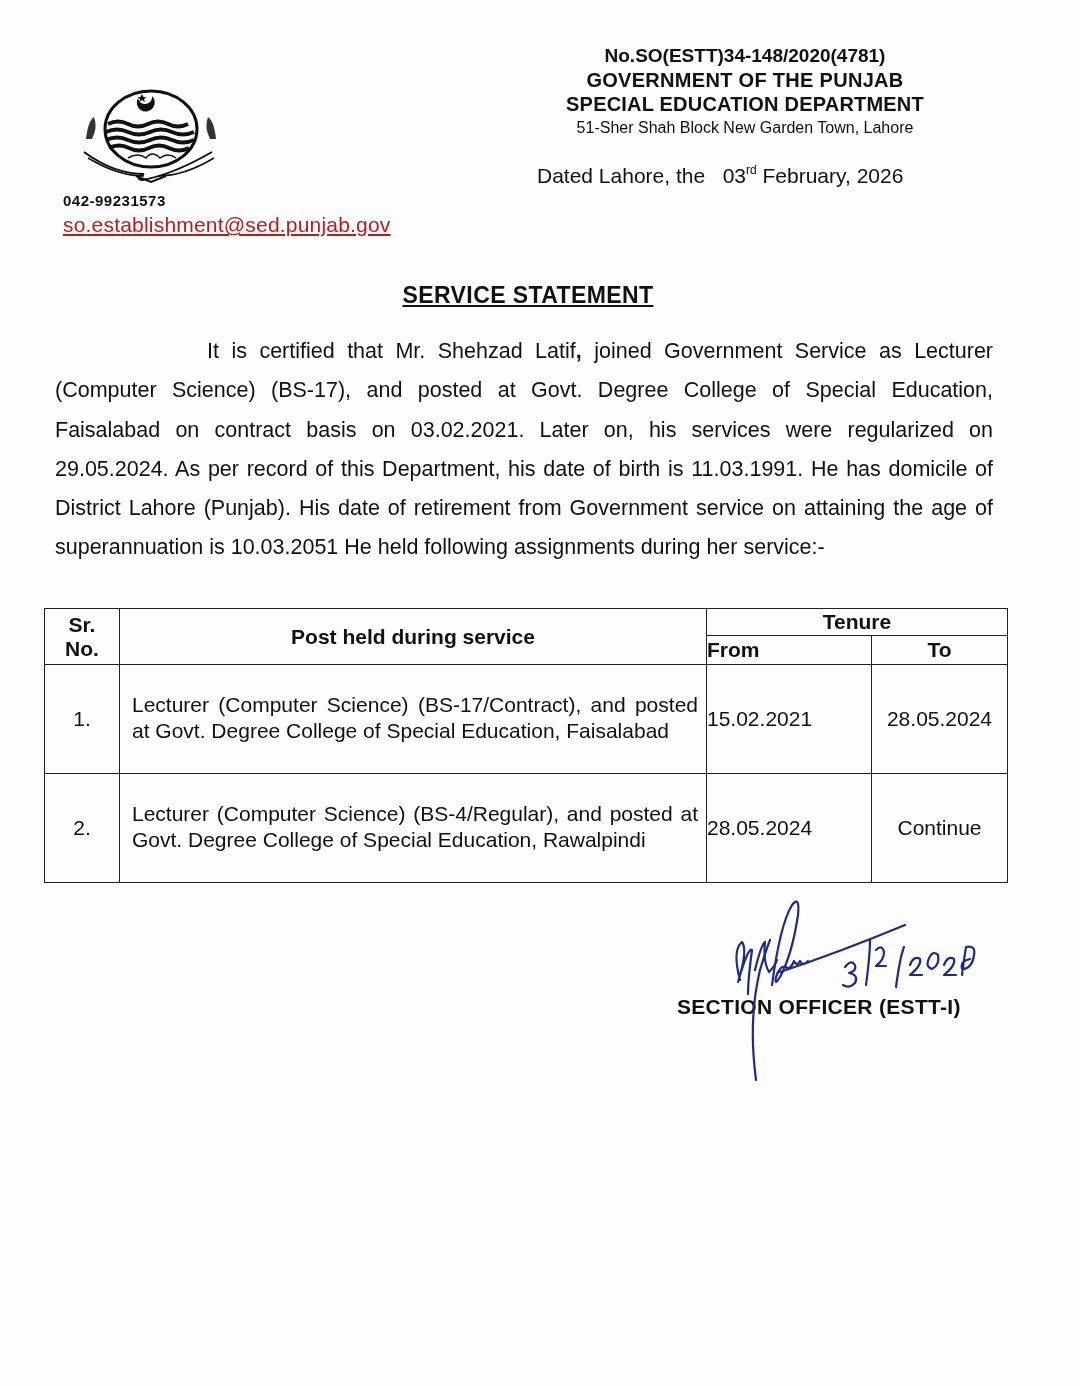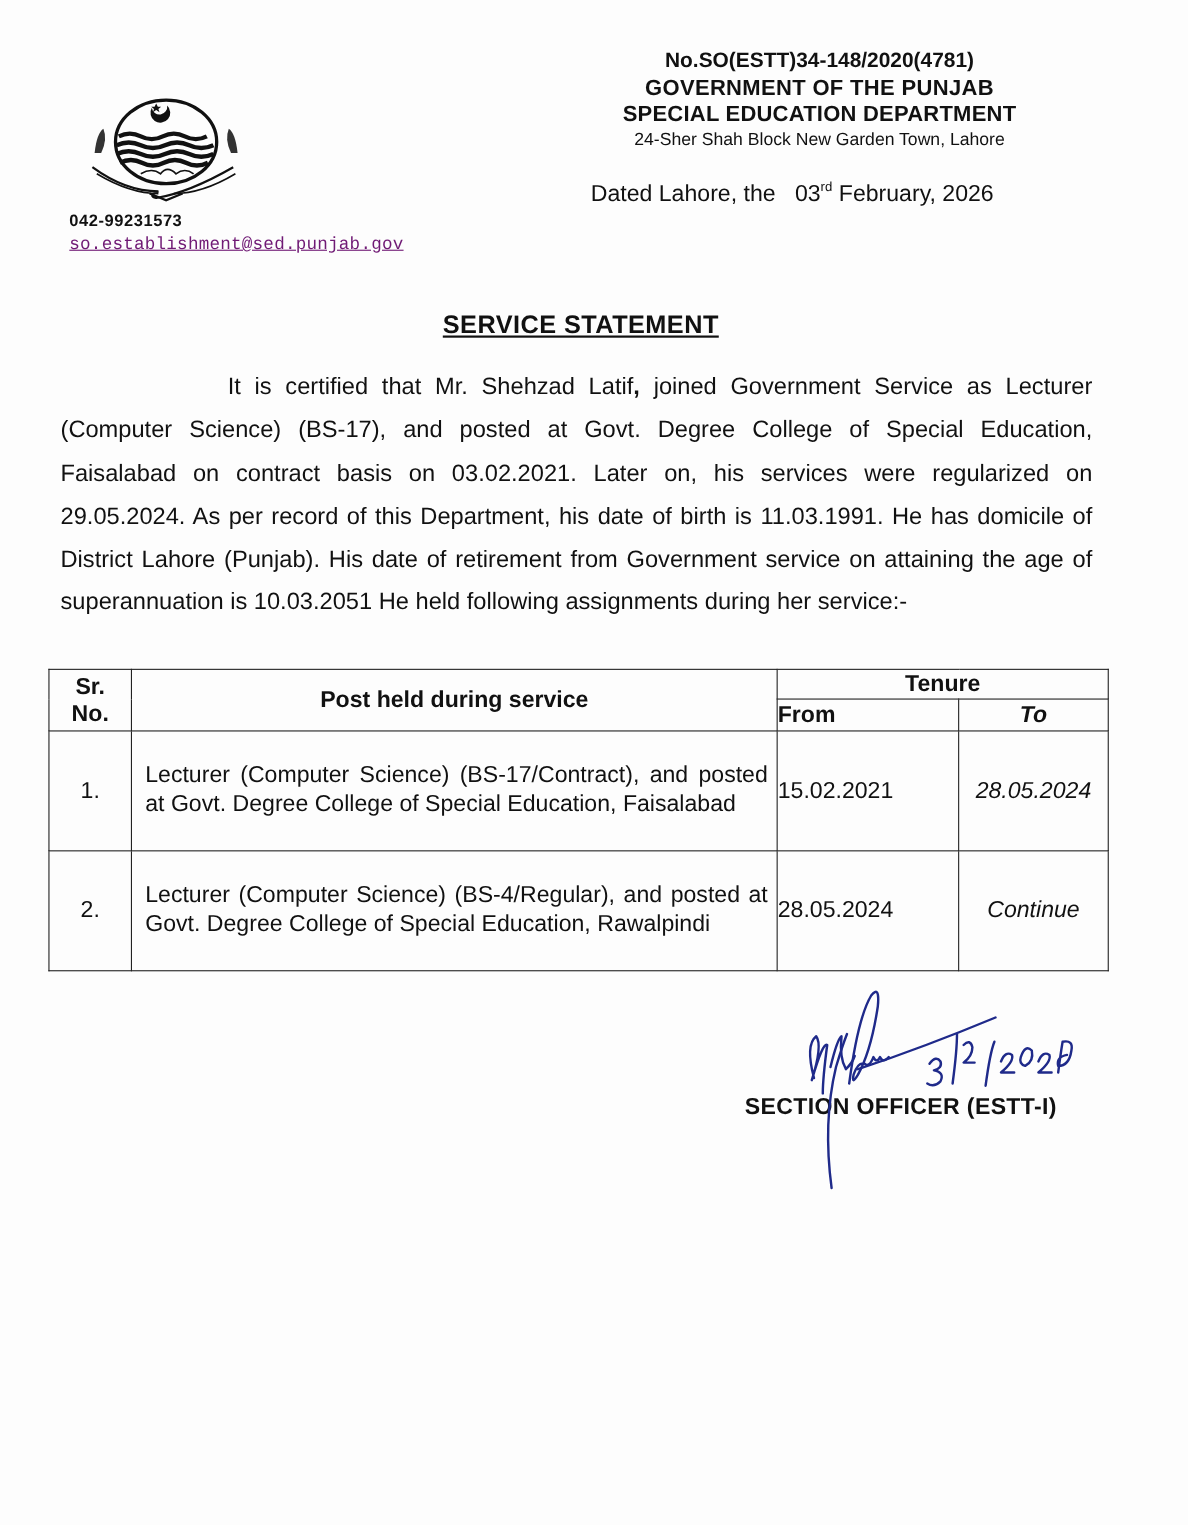--- a/index.html
+++ b/index.html
@@ -18,21 +18,21 @@
     .hdr-ref { font-weight: bold; font-size: 19px; line-height: 24px; }
     .hdr-gov { font-weight: bold; font-size: 20px; line-height: 24px; letter-spacing: 0.3px; }
     .hdr-dept { font-weight: bold; font-size: 20px; line-height: 24px; letter-spacing: 0.2px; }
     .hdr-addr { font-size: 16px; line-height: 24px; margin-top: 0px; }
     .dated { left: 537px; top: 163px; font-size: 21px; white-space: nowrap; }
     .dated sup { font-size: 12px; vertical-align: 9px; }
 
     
     .logo { left: 76px; top: 84px; width: 150px; height: 105px; }
     .phone { left: 63px; top: 192px; font-weight: bold; font-size: 15px; letter-spacing: 0.5px; }
-    .email { left: 63px; top: 213px; font-size: 16px; text-decoration: underline; color: #701a75; letter-spacing: 0.2px; font-family: Liberation Mono, monospace; }
+    .email { left: 63px; top: 213px; font-size: 21px; text-decoration: underline; color: #b91c1c; letter-spacing: 0.2px; }
 
     
     .title {
       left: 0; width: 1056px; top: 282px; text-align: center;
       font-family: "Liberation Sans", sans-serif; font-weight: bold; font-size: 23px;
       text-decoration: underline; letter-spacing: 0.4px;
     }
 
     
     .para {
@@ -47,21 +47,21 @@
     .tbl {
       left: 44px; top: 608px; width: 964px;
       border-collapse: collapse;
       font-size: 21px;
     }
     .tbl td, .tbl th { border: 1.5px solid #222; padding: 0; }
     .tbl th { font-weight: bold; font-size: 21px; }
     .c-sr { width: 74px; text-align: center; }
     .c-post { width: 566px; }
     .c-from { width: 164px; text-align: left; }
-    .c-to { text-align: center; font-style: italic; }
+    .c-to { text-align: center; }
     .h-row1 th { height: 26px; line-height: 24px; }
     .h-row2 th { height: 28px; line-height: 26px; }
     .sr-head { line-height: 26px; }
     .post-cell { padding: 4px 8px 6px 12px !important; line-height: 26px; text-align: justify; text-align-last: left; }
     .d-row td { height: 98px; }
 
     
     .sig { left: 700px; top: 895px; width: 320px; height: 190px; }
     .sig-title { left: 677px; top: 995px; font-weight: bold; font-size: 21px; letter-spacing: 0.3px; white-space: nowrap; }
   </style>
@@ -87,21 +87,21 @@
   </svg>
 </div>
 
 <div class="abs phone">042-99231573</div>
 <div class="abs email">so.establishment@sed.punjab.gov</div>
 
 <div class="abs hdr-right">
   <div class="hdr-ref">No.SO(ESTT)34-148/2020(4781)</div>
   <div class="hdr-gov">GOVERNMENT OF THE PUNJAB</div>
   <div class="hdr-dept">SPECIAL EDUCATION DEPARTMENT</div>
-  <div class="hdr-addr">24-Sher Shah Block New Garden Town, Lahore</div>
+  <div class="hdr-addr">51-Sher Shah Block New Garden Town, Lahore</div>
 </div>
 
 <div class="abs dated">
   <span>Dated Lahore, the</span>&nbsp;&nbsp;
   <span>03</span><sup>rd</sup>
   <span>February, 2026</span>
 </div>
 
 <div class="abs title">SERVICE STATEMENT</div>
 

